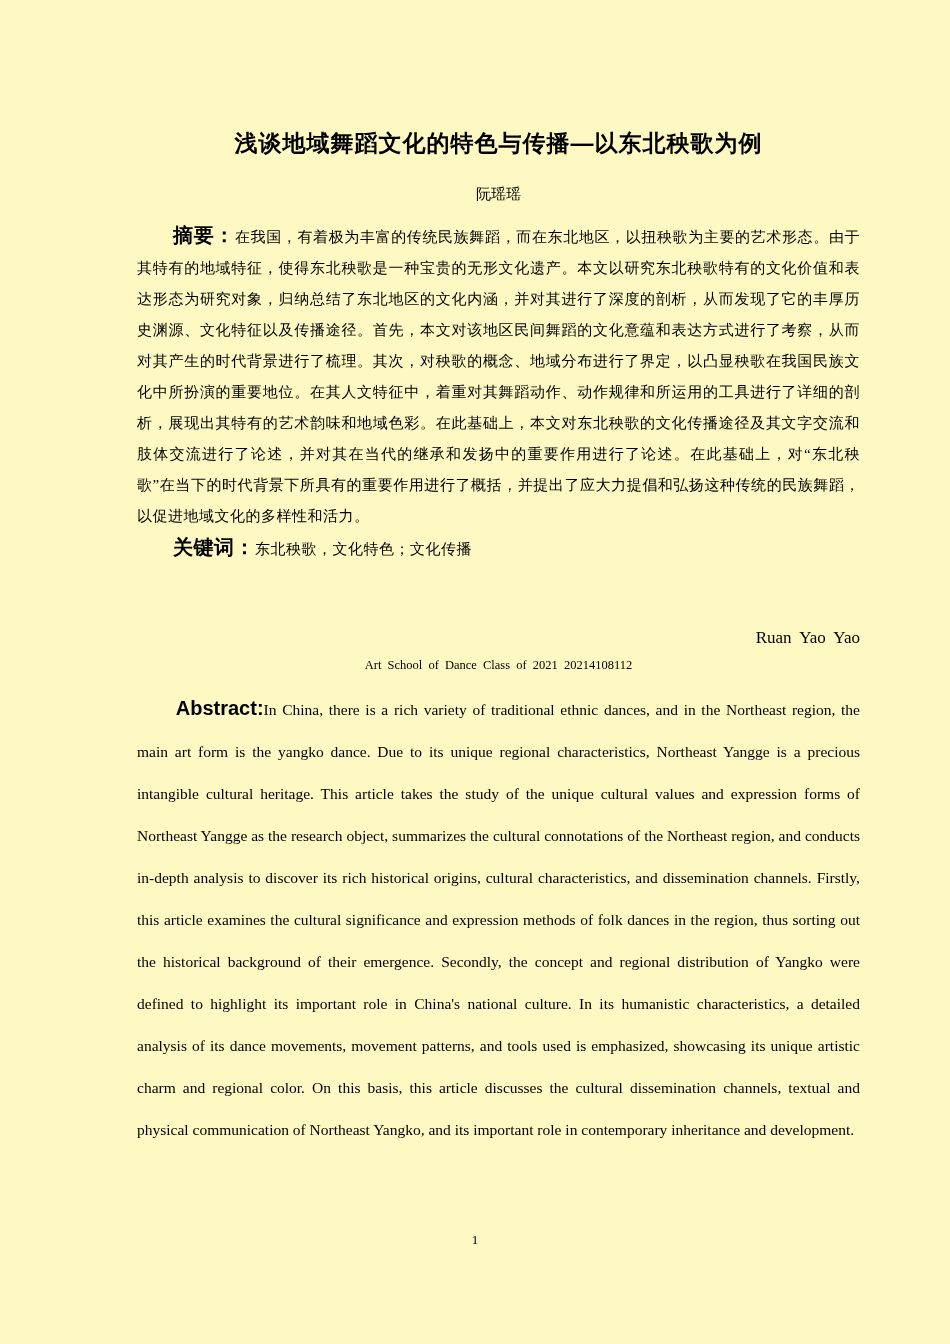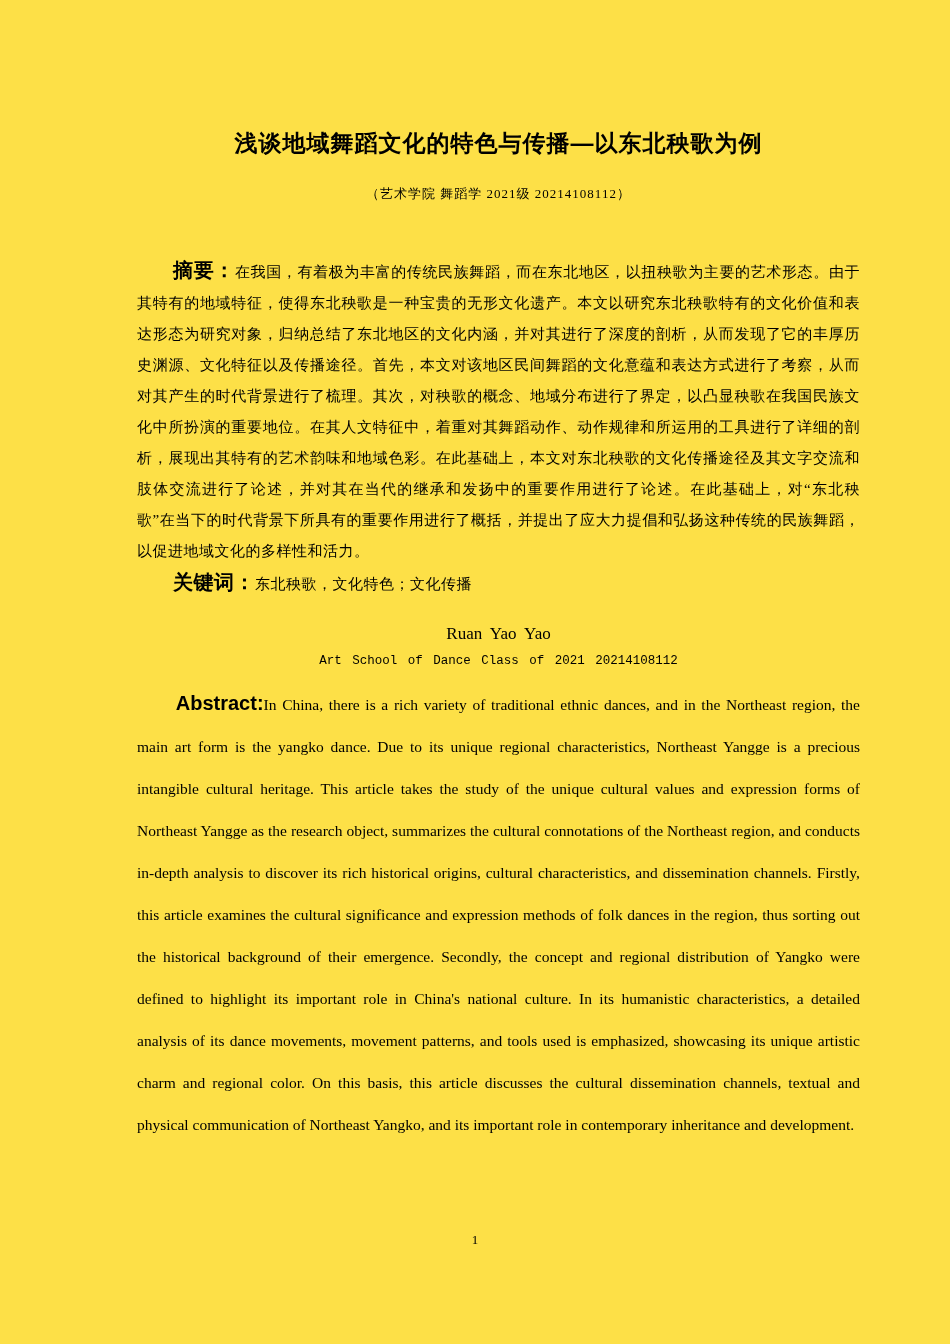--- a/index.html
+++ b/index.html
@@ -6,21 +6,21 @@
   html, body {
     width: 950px;
     background: #ffffff;
     font-family: "Liberation Serif", serif;
     color: #000000;
   }
   .page {
     position: relative;
     width: 950px;
     height: 1344px;
-    background: #fde047;
+    background: #fef9c3;
     padding: 128px 90px 0 137px;
     overflow: hidden;
   }
   .title-zh {
     font-family: "Liberation Sans", sans-serif;
     font-size: 23px;
     font-weight: bold;
     text-align: center;
     letter-spacing: 1px;
     margin-bottom: 26px;
@@ -47,41 +47,40 @@
     font-family: "Liberation Sans", sans-serif;
     font-weight: bold;
     font-size: 20px;
     font-style: normal;
   }
   .keywords-zh {
     font-size: 15px;
     line-height: 31px;
     text-indent: 2.4em;
     letter-spacing: 0.5px;
-    margin-bottom: 24px;
+    margin-bottom: 63px;
   }
   .title-en {
     font-size: 23px;
     font-weight: bold;
     text-align: center;
     line-height: 44px;
     margin-bottom: 10px;
   }
   .author-en {
     font-size: 17px;
-    text-align: center;
+    text-align: right;
     word-spacing: 4px;
     margin-bottom: 10px;
   }
   .affiliation-en {
     font-size: 12.5px;
     text-align: center;
     word-spacing: 3px;
     margin-bottom: 14px;
-    font-family: Liberation Mono, monospace;
   }
   .abstract-en {
     font-size: 15.5px;
     line-height: 42px;
     text-align: justify;
     text-indent: 2.5em;
   }
   .page-number {
     position: absolute;
     bottom: 96px;
@@ -91,22 +90,22 @@
     font-size: 13px;
   }
 </style>
 </head>
 <body>
 
 <div class="page">
 
   <h1 class="title-zh">浅谈地域舞蹈文化的特色与传播—以东北秧歌为例</h1>
 
+  <div class="author-zh">阮瑶瑶</div>
 
-  <div class="affiliation-zh">（艺术学院 舞蹈学 2021级 20214108112）</div>
 
   <p class="abstract-zh"><span class="label-bold">摘要：</span><span>在我国，有着极为丰富的传统民族舞蹈，而在东北地区，以扭秧歌为主要的艺术形态。由于其特有的地域特征，使得东北秧歌是一种宝贵的无形文化遗产。本文以研究东北秧歌特有的文化价值和表达形态为研究对象，归纳总结了东北地区的文化内涵，并对其进行了深度的剖析，从而发现了它的丰厚历史渊源、文化特征以及传播途径。首先，本文对该地区民间舞蹈的文化意蕴和表达方式进行了考察，从而对其产生的时代背景进行了梳理。其次，对秧歌的概念、地域分布进行了界定，以凸显秧歌在我国民族文化中所扮演的重要地位。在其人文特征中，着重对其舞蹈动作、动作规律和所运用的工具进行了详细的剖析，展现出其特有的艺术韵味和地域色彩。在此基础上，本文对东北秧歌的文化传播途径及其文字交流和肢体交流进行了论述，并对其在当代的继承和发扬中的重要作用进行了论述。在此基础上，对“东北秧歌”在当下的时代背景下所具有的重要作用进行了概括，并提出了应大力提倡和弘扬这种传统的民族舞蹈，以促进地域文化的多样性和活力。</span></p>
 
   <p class="keywords-zh"><span class="label-bold">关键词：</span><span>东北秧歌，文化特色；文化传播</span></p>
 
 
   <div class="author-en">Ruan  Yao  Yao</div>
 
   <div class="affiliation-en">Art  School  of  Dance    Class  of  2021  20214108112</div>
 

